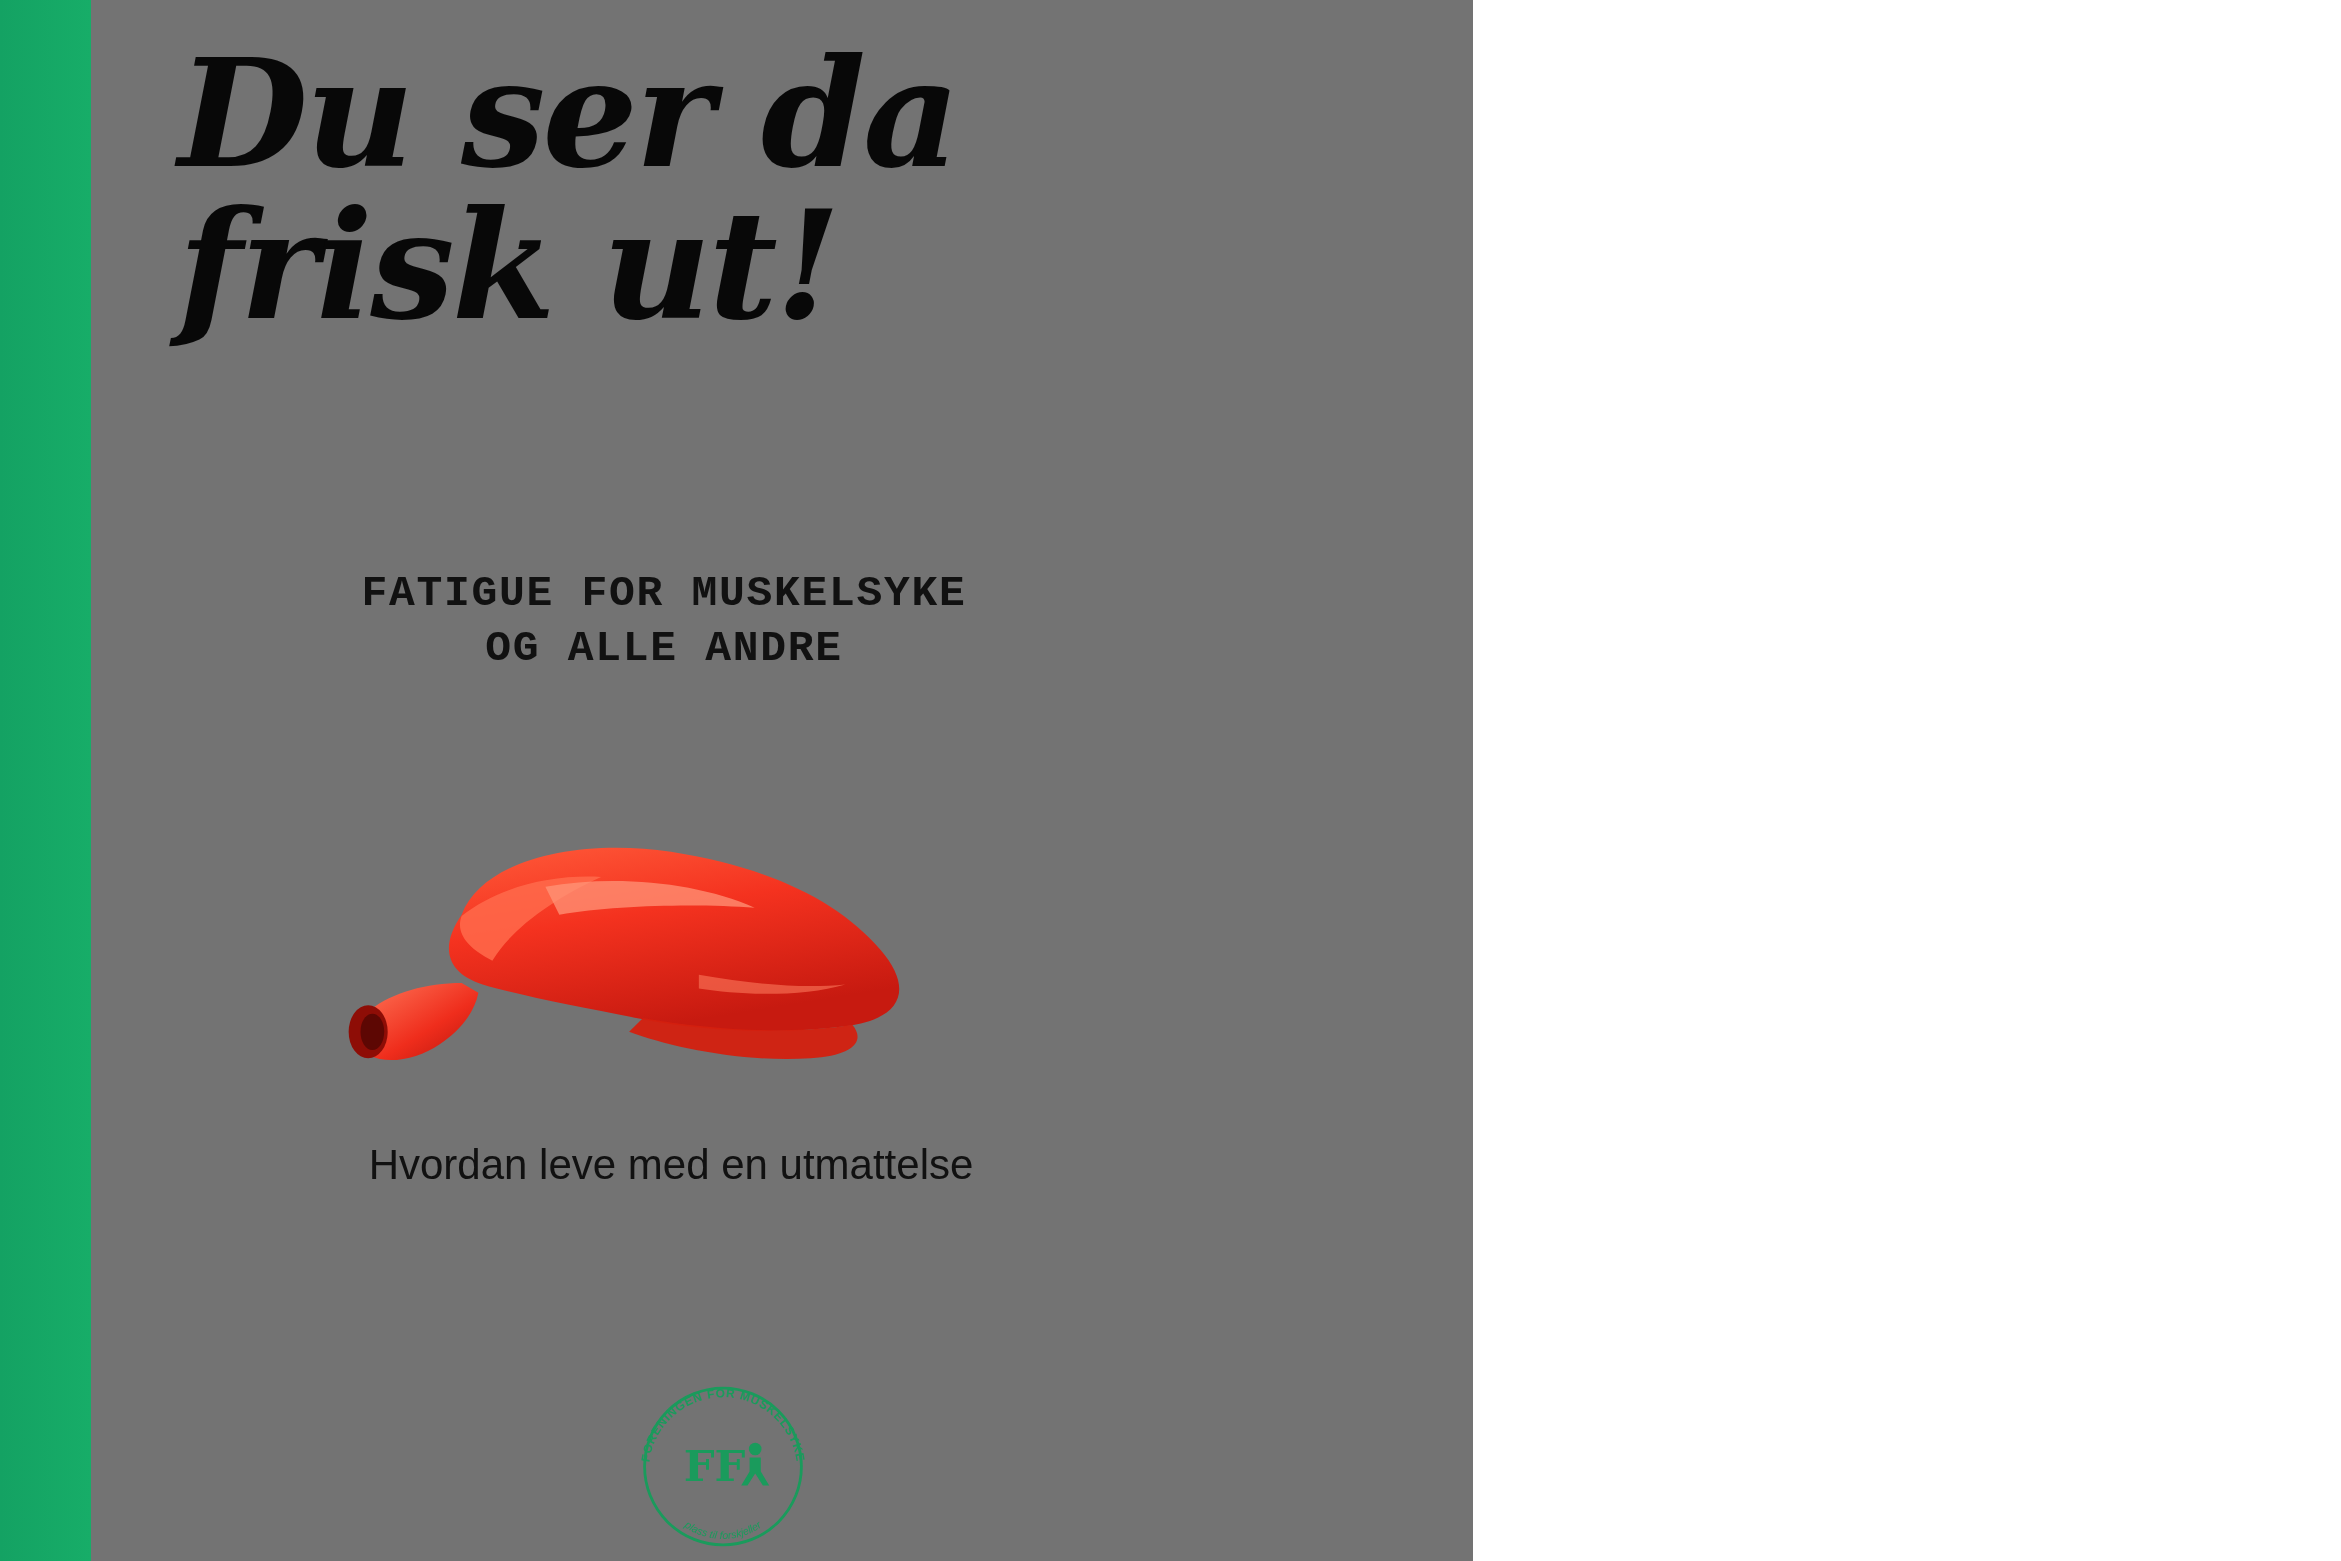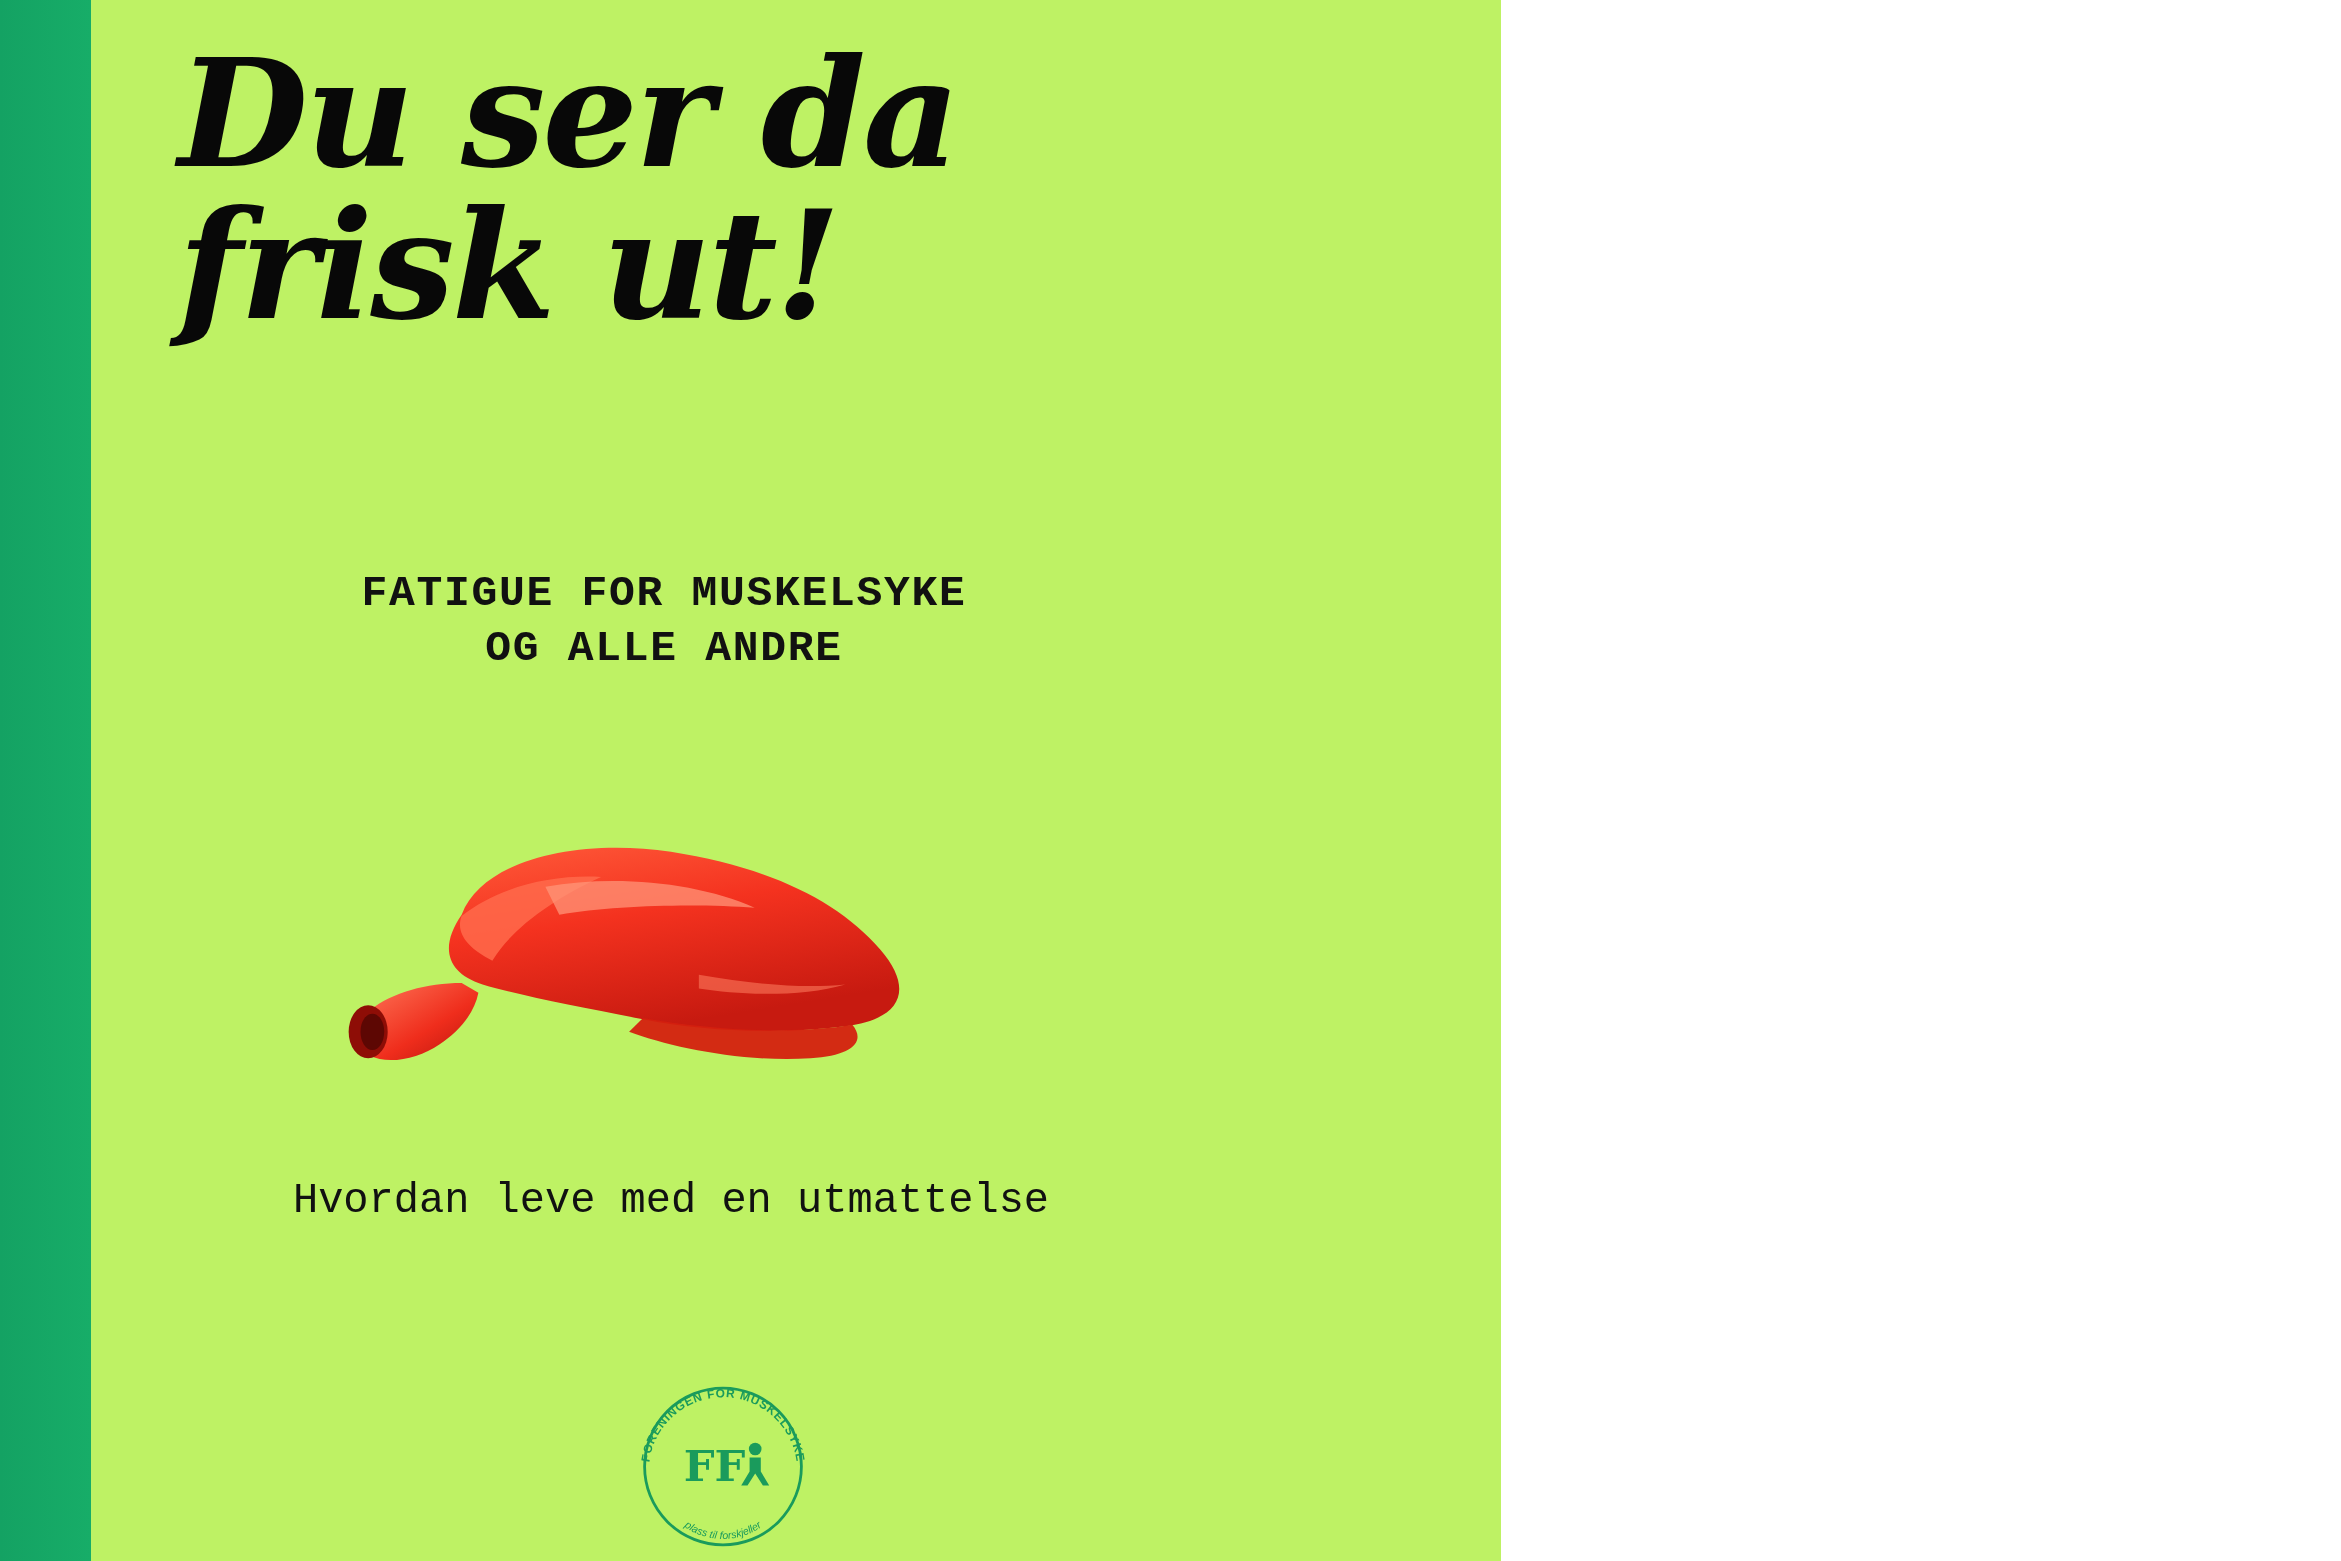--- a/index.html
+++ b/index.html
@@ -20,23 +20,22 @@
     display: flex;
     background: #ffffff;
   }
 
   
   .cover {
     position: relative;
     width: 1473px;
     height: 1562px;
     flex: 0 0 auto;
-    background: #bef264;
+    background: #737373;
     overflow: hidden;
-    padding-left: 28px;
   }
   .cover-green-edge {
     position: absolute;
     left: 0;
     top: 0;
     width: 91px;
     height: 1562px;
     background: #16a765;
     background: linear-gradient(90deg, #14a263 0%, #17ad68 100%);
   }
@@ -85,24 +84,24 @@
     left: 161px;
     top: 810px;
     width: 803px;
     height: 293px;
   }
   .balloon-wrap svg { display: block; width: 100%; height: 100%; }
 
   .cover-question {
     position: absolute;
     left: 91px;
-    top: 1174px;
+    top: 1137px;
     width: 978px;
     text-align: center;
-    font-family: Liberation Mono, monospace;
+    font-family: Liberation Sans, sans-serif;
     font-weight: 400;
     color: #111111;
     font-size: 42px;
     line-height: 1.32;
   }
   .cover-question span { display: block; }
 
   
   .logo {
     position: absolute;

